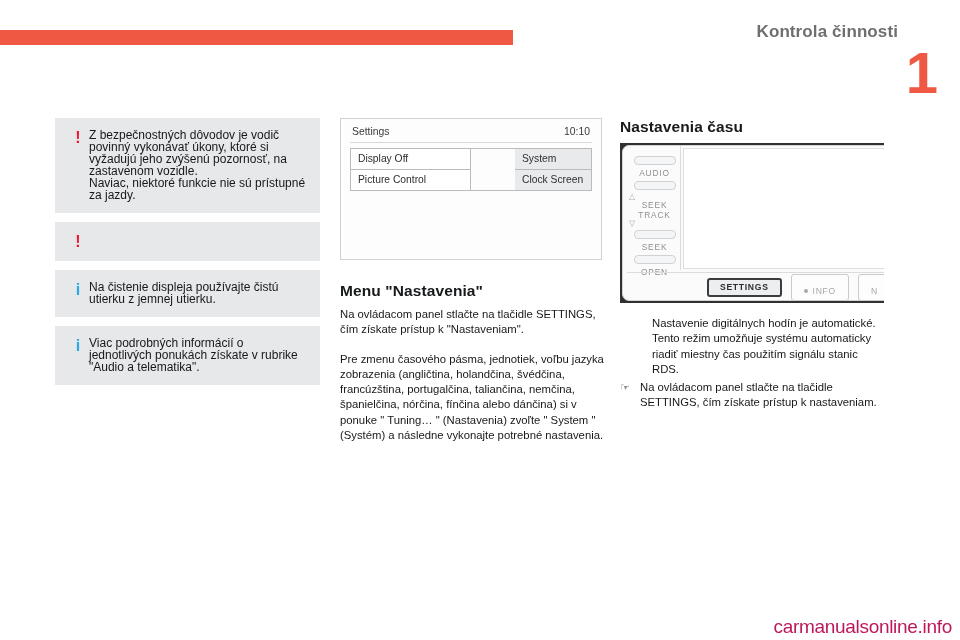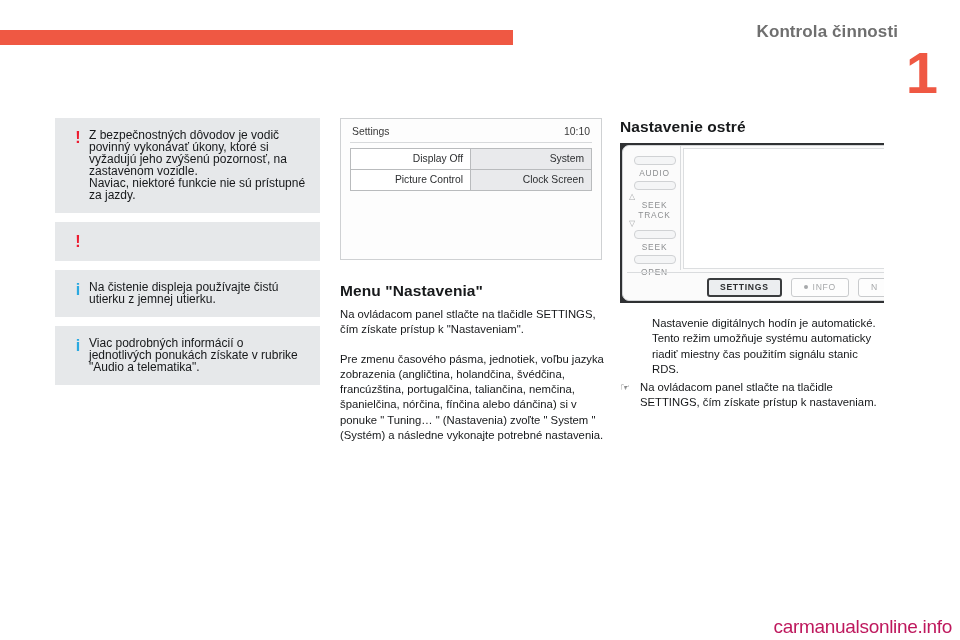--- a/index.html
+++ b/index.html
@@ -144,24 +144,23 @@
     display: grid;
     grid-template-columns: 1fr 1fr;
   }
   .fig-cell {
     font-size: 10.3px;
     color: #2d2f31;
     padding: 4px 7px 5px 7px;
     border-right: 1px solid #b9bbbd;
     border-bottom: 1px solid #b9bbbd;
     background: #ffffff;
-    text-align: right;
   }
   .fig-cell.shaded { background: #e9eaec; }
-  .fig-cell:nth-child(2n) { border-right: none; }
+  .fig-cell:nth-child(2n) { border-right: none; margin-left: 44px; }
   .fig-cell:nth-child(n+3) { border-bottom: none; }
 
   
   .fig-panel {
     width: 264px;
     height: 160px;
     background: #2f3133;
     margin-bottom: 13px;
     position: relative;
     overflow: hidden;
@@ -223,21 +222,21 @@
     align-items: center;
     padding-left: 80px;
     gap: 9px;
   }
   .panel-key {
     border: 1px solid #c9cbcd;
     border-radius: 3px;
     font-size: 8.6px;
     letter-spacing: 0.7px;
     color: #a6a8aa;
-    padding: 3px 12px 4px 12px;
+    padding: 11px 12px 4px 12px;
     background: #fdfdfd;
     white-space: nowrap;
   }
   .panel-key.active {
     border: 2px solid #3a3c3e;
     color: #2b2d2f;
     font-weight: bold;
     background: #eceef0;
     padding: 2px 11px 3px 11px;
   }
@@ -315,21 +314,21 @@
 
   <h2 class="section-title">Menu "Nastavenia"</h2>
   <p class="para">Na ovládacom panel stlačte na tlačidle SETTINGS, čím získate prístup k "Nastaveniam".</p>
 
   <p class="para">Pre zmenu časového pásma, jednotiek, voľbu jazyka zobrazenia (angličtina, holandčina, švédčina, francúzština, portugalčina, taliančina, nemčina, španielčina, nórčina, fínčina alebo dánčina) si v ponuke " Tuning… " (Nastavenia) zvoľte " System " (Systém) a následne vykonajte potrebné nastavenia.</p>
 
 </div>
 
 <div class="col col-right">
 
-  <h2 class="section-title">Nastavenie ostré</h2>
+  <h2 class="section-title">Nastavenia času</h2>
 
   <div class="fig-panel">
     <div class="panel-inner">
 
       <div class="panel-leftcol">
         <div class="panel-sep" style="margin-top:10px;"></div>
         <div class="panel-btn">AUDIO</div>
         <div class="panel-sep"></div>
         <div class="chev">△</div>
         <div class="panel-btn">SEEK</div>

